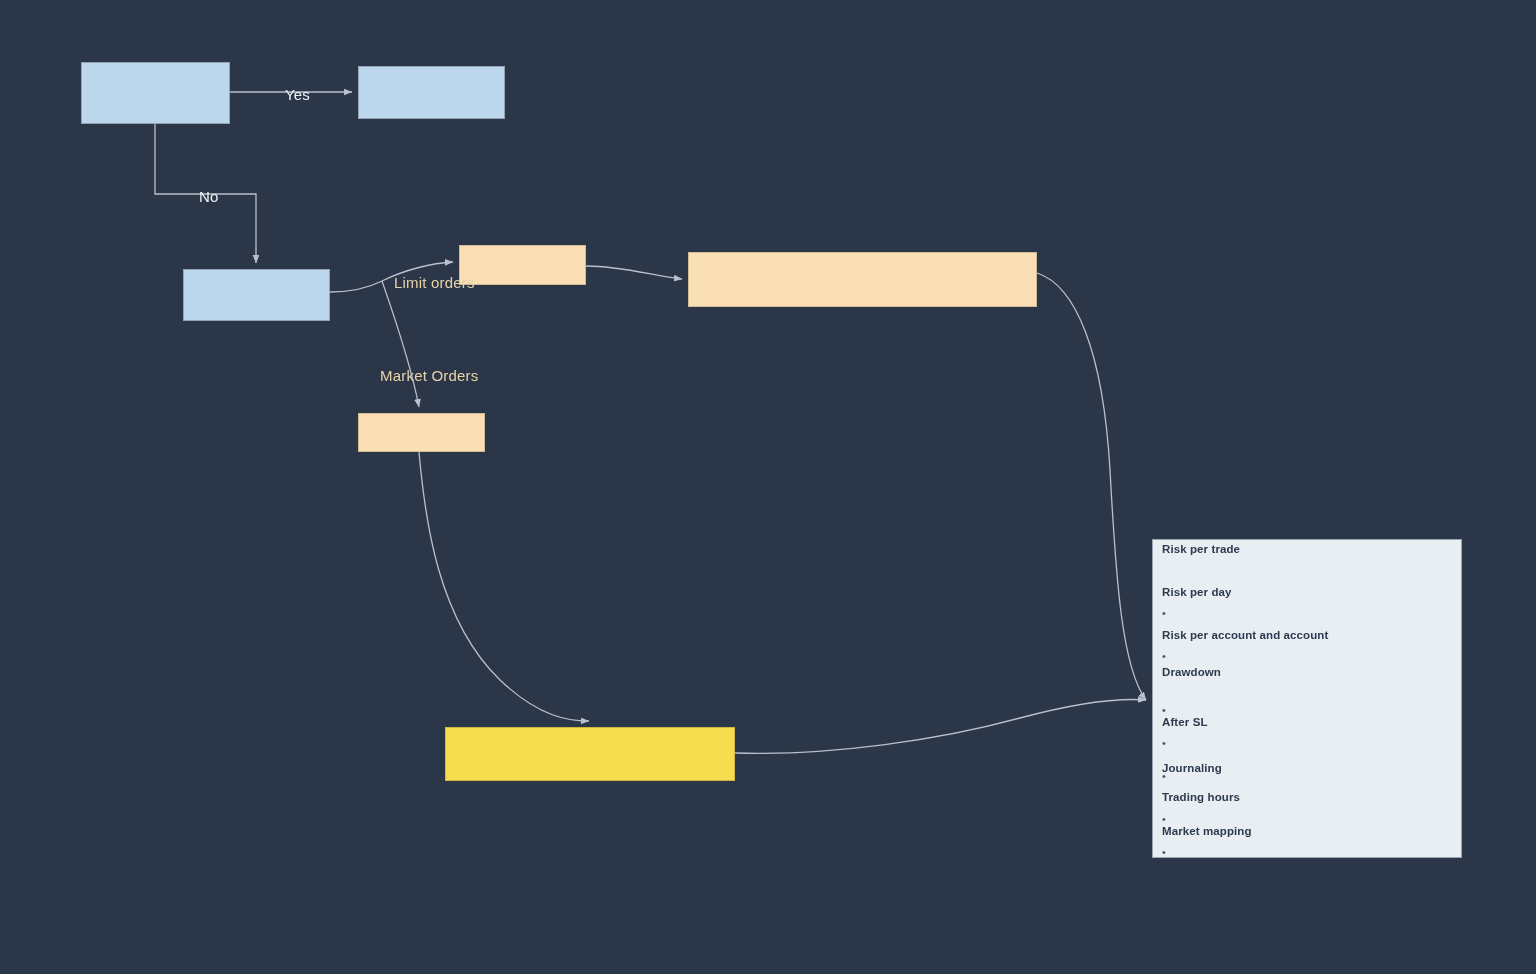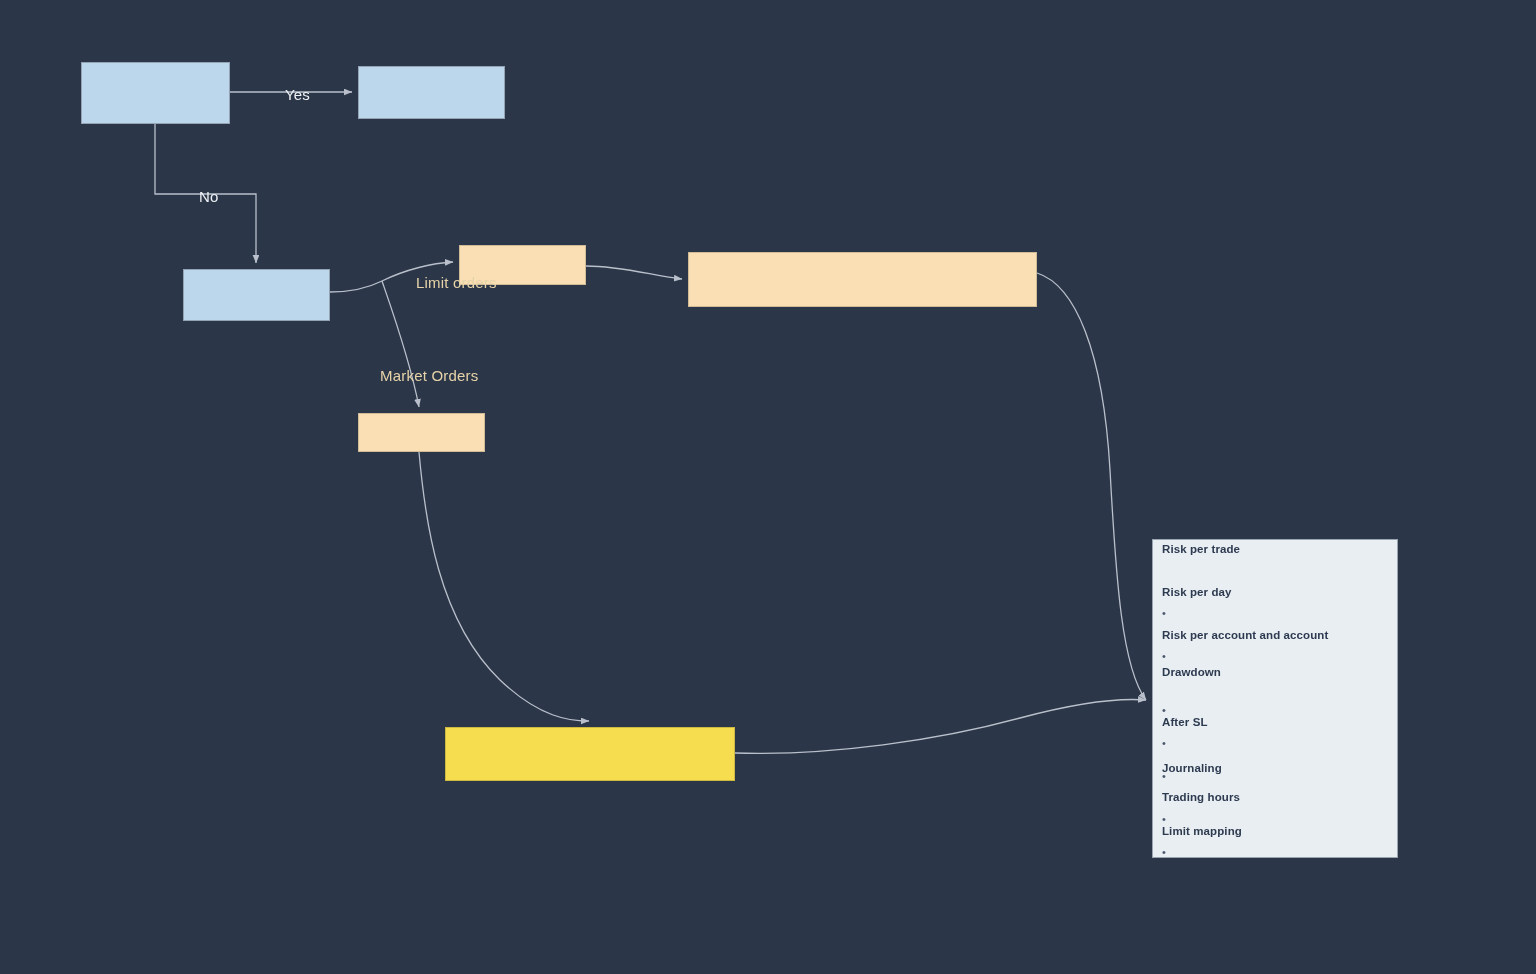--- a/index.html
+++ b/index.html
@@ -100,34 +100,34 @@
   <div class="node blue" style="left:81px;  top:62px;  width:149px; height:62px;"></div>
   <div class="node blue" style="left:358px; top:66px;  width:147px; height:53px;"></div>
   <div class="node blue" style="left:183px; top:269px; width:147px; height:52px;"></div>
   <div class="node orange" style="left:459px; top:245px; width:127px; height:40px;"></div>
   <div class="node orange" style="left:688px; top:252px; width:349px; height:55px;"></div>
   <div class="node orange" style="left:358px; top:413px; width:127px; height:39px;"></div>
   <div class="node yellow" style="left:445px; top:727px; width:290px; height:54px;"></div>
 
   <div class="edge-label light" style="left:285px; top:86px;">Yes</div>
   <div class="edge-label light" style="left:199px; top:188px;text-align:right;">No</div>
-  <div class="edge-label tan" style="left:416px; top:274px;">Limit orders</div>
+  <div class="edge-label tan" style="left:394px; top:274px;">Limit orders</div>
   <div class="edge-label tan" style="left:380px; top:367px;">Market Orders</div>
 
-  <div class="panel" style="left:1152px; top:539px; width:246px; height:319px;">
+  <div class="panel" style="left:1152px; top:539px; width:310px; height:319px;">
     <div class="panel-item" style="top:3px;">Risk per trade</div>
     <div class="panel-item" style="top:46px;">Risk per day</div>
     <div class="panel-bullet" style="top:68px;">•</div>
     <div class="panel-item" style="top:89px;">Risk per account and account</div>
     <div class="panel-bullet" style="top:111px;">•</div>
     <div class="panel-item" style="top:126px;">Drawdown</div>
     <div class="panel-bullet" style="top:165px;">•</div>
     <div class="panel-item" style="top:176px;">After SL</div>
     <div class="panel-bullet" style="top:198px;">•</div>
     <div class="panel-item" style="top:208px;margin-top:14px;">Journaling</div>
     <div class="panel-bullet" style="top:231px;">•</div>
     <div class="panel-item" style="top:251px;">Trading hours</div>
     <div class="panel-bullet" style="top:274px;">•</div>
-    <div class="panel-item" style="top:285px;">Limit mapping</div>
+    <div class="panel-item" style="top:285px;">Market mapping</div>
     <div class="panel-bullet" style="top:307px;">•</div>
   </div>
 
 </div>
 
 </body></html>

